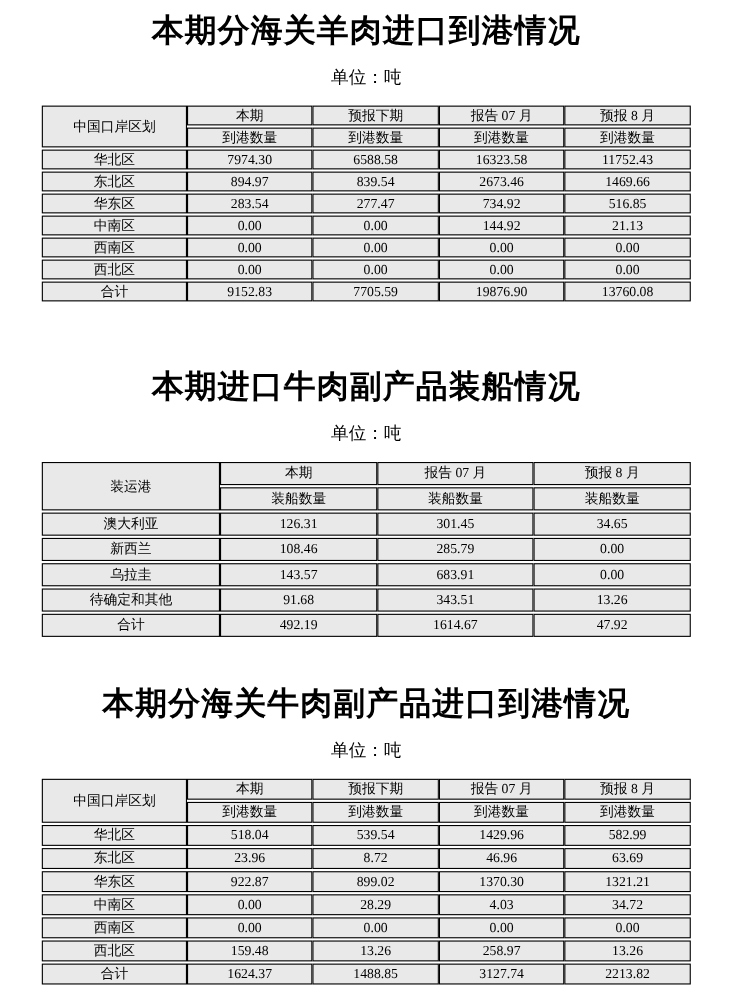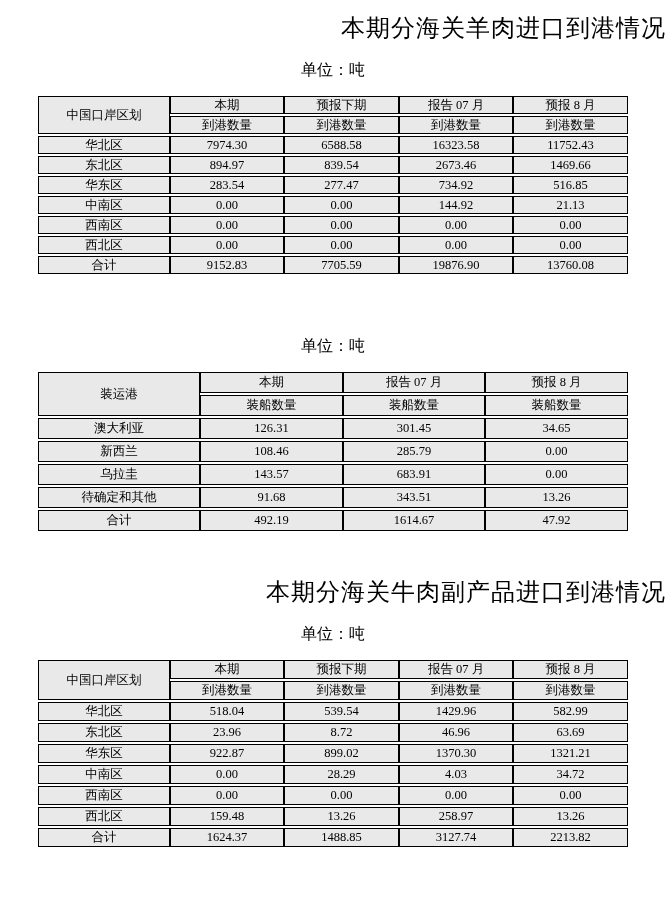--- a/index.html
+++ b/index.html
@@ -4,25 +4,24 @@
 <style>
   html,body{margin:0;padding:0;background:#ffffff;}
   body{
     width:666px;height:902px;
     font-family:"Liberation Serif","DejaVu Serif",serif;
     color:#000;
     overflow:hidden;
   }
   .section{text-align:center;}
   .title{
-    font-size:24px;
-    font-weight:normal;
+    font-size:29px;
+    font-weight:bold;
     margin:0;
     letter-spacing:1px;
-    text-align:right;
   }
   .unit{
     font-size:16px;
     margin-top:15px;
   }
   table.rpt{
     border-collapse:separate;
     border-spacing:0 2px;
     margin:13px auto 0 auto;
     width:590px;
@@ -121,20 +120,21 @@
       <td>9152.83</td>
       <td>7705.59</td>
       <td>19876.90</td>
       <td>13760.08</td>
     </tr>
   </tbody>
     </table>
 </div>
 
 <div class="section s2">
+  <h1 class="title">本期进口牛肉副产品装船情况</h1>
   <div class="unit">单位：吨</div>
   <table class="rpt t2">
     <colgroup>
       <col style="width:162px">
         <col style="width:143px">
         <col style="width:142px">
         <col style="width:143px">
     </colgroup>
     <tbody>
         <tr>

